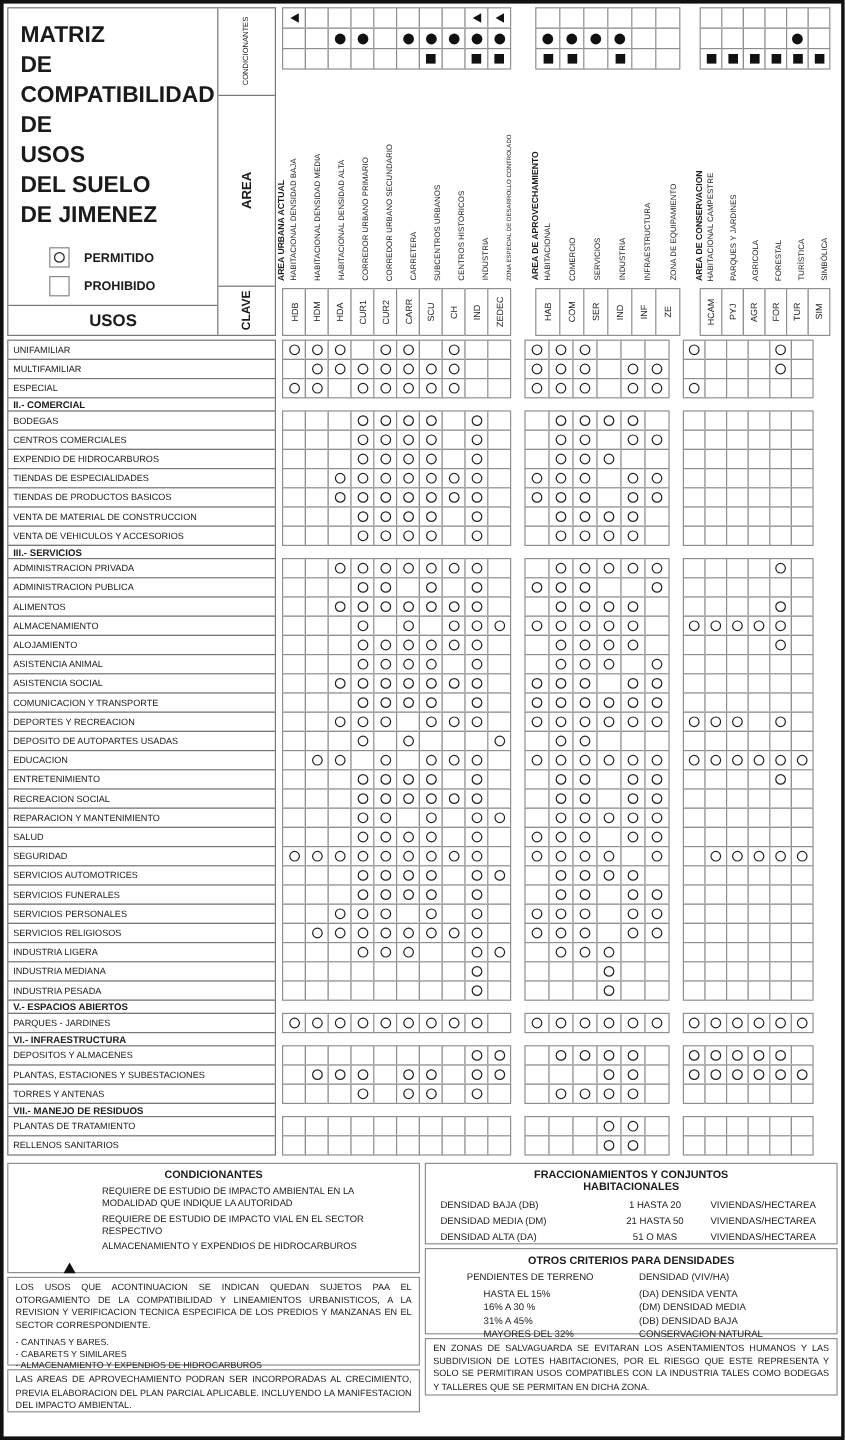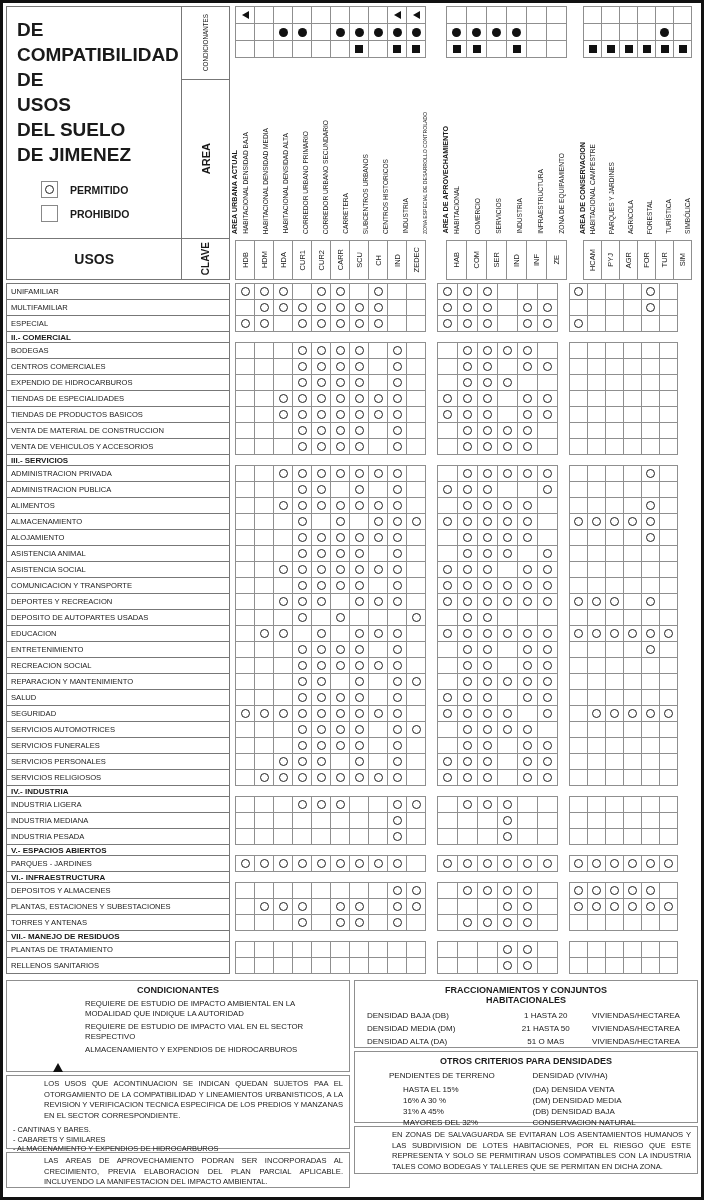--- a/index.html
+++ b/index.html
@@ -52,40 +52,41 @@
   
   .legend{display:flex;margin-top:6px;gap:4px;}
   .leg-col-left{width:344px;display:flex;flex-direction:column;gap:3px;}
   .leg-col-right{flex:1;display:flex;flex-direction:column;gap:3px;}
   .leg-box{border:1px solid #8f8f8f;box-sizing:border-box;background:#fff;padding:3px 6px;}
   .leg-title{text-align:center;font-weight:bold;font-size:9px;margin:1px 0 4px 0;}
   .cond-item{display:flex;margin:3px 0 3px 40px;align-items:flex-start;}
   .cond-item .symwrap{width:14px;margin-top:1px;flex:none;}
   .cond-item .itext{font-size:7.8px;line-height:10px;padding-left:18px;}
   .tri-up{width:0;height:0;border-left:5px solid transparent;border-right:5px solid transparent;border-bottom:9px solid #111;}
-  .para{font-size:7.6px;line-height:10.5px;text-align:justify;margin-left:31px;}
+  .para{font-size:7.6px;line-height:10.5px;text-align:justify;}
   .dashline{font-size:7.4px;line-height:9.5px;}
   .dens-row{display:flex;font-size:8px;line-height:13px;}
   .dens-row .c1{width:42%;padding-left:6px;box-sizing:border-box;}
   .dens-row .c2{width:28%;text-align:center;}
   .dens-row .c3{width:30%;}
   .crit-head{display:flex;font-size:8px;line-height:12px;margin-bottom:2px;}
   .crit-row{display:flex;font-size:8px;line-height:11px;}
   .crit-c1{width:52%;padding-left:42px;box-sizing:border-box;}
   .crit-c2{width:48%;}
 </style>
 </head>
 <body>
 
 <div class="page">
 
   <div class="header">
     <div class="left-panel">
       <div class="title-zone">
         <div class="title-block">
+          <div class="title-line">MATRIZ</div>
           <div class="title-line">DE</div>
           <div class="title-line">COMPATIBILIDAD</div>
           <div class="title-line">DE</div>
           <div class="title-line">USOS</div>
           <div class="title-line">DEL SUELO</div>
           <div class="title-line">DE JIMENEZ</div>
           <div class="key-legend">
             <div class="key-item">
               <span class="key-box">
                   <span class="mark"></span>
@@ -2015,23 +2016,20 @@
         </div>
         <div class="cellwrap" style="margin-left: 11px;">
           <div class="cell" style="width: 19px;"></div>
           <div class="cell" style="width: 19px;"></div>
           <div class="cell" style="width: 19px;"></div>
           <div class="cell" style="width: 19px;"></div>
           <div class="cell" style="width: 19px;"></div>
           <div class="cell" style="width: 19px;"></div>
         </div>
       </div>
-      <div class="row sec">
-        <div class="lbl seclbl">IV.- INDUSTRIA</div>
-      </div>
       <div class="row">
         <div class="lbl">INDUSTRIA LIGERA</div>
         <div class="cellwrap" style="margin-left: 5px;">
           <div class="cell" style="width: 20px;"></div>
           <div class="cell" style="width: 20px;"></div>
           <div class="cell" style="width: 20px;"></div>
           <div class="cell" style="width: 20px;">
             <span class="mark"></span>
           </div>
           <div class="cell" style="width: 20px;">

